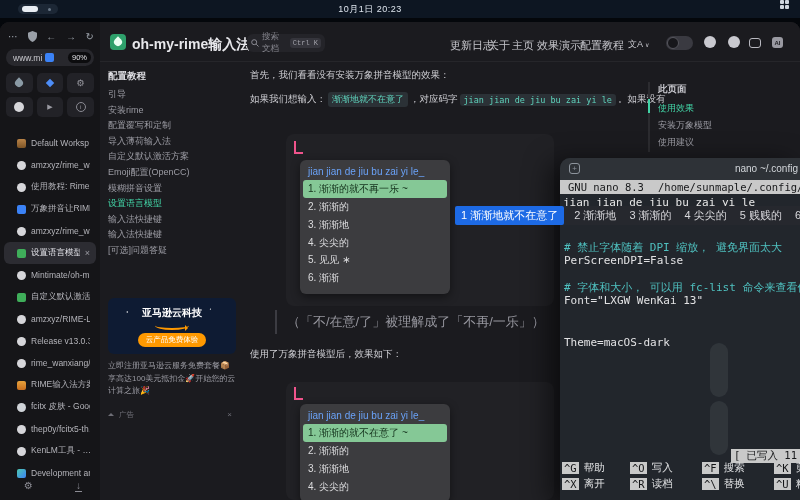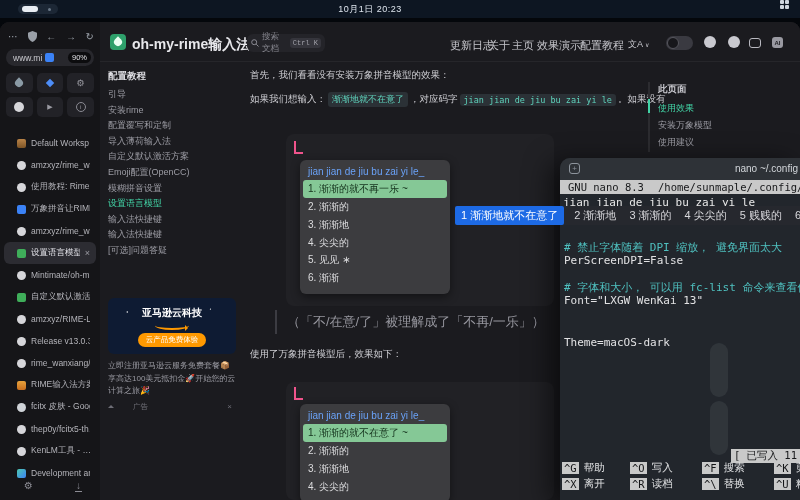--- a/index.html
+++ b/index.html
@@ -85,21 +85,21 @@
   #ad-img{width:128px;height:56px;border-radius:6px;background:#0e1b33;position:relative;overflow:hidden;
     background-image:radial-gradient(circle at 15% 25%,rgba(255,255,255,.7) .5px,transparent 1px),
                      radial-gradient(circle at 80% 20%,rgba(255,255,255,.6) .5px,transparent 1px),
                      radial-gradient(circle at 60% 70%,rgba(255,255,255,.5) .5px,transparent 1px),
                      radial-gradient(circle at 30% 80%,rgba(255,255,255,.5) .5px,transparent 1px);font-family:Liberation Serif, serif;}
   #ad-headline{text-align:center;margin-top:8px;font-size:10px;font-weight:bold;color:#fff;}
   #ad-smile{width:34px;height:9px;margin:1px auto 0;border-bottom:2px solid #ff9900;border-radius:50%;position:relative;}
   #ad-smile::after{content:"";position:absolute;right:-2px;bottom:-3px;border:3px solid transparent;border-left-color:#ff9900;}
   #ad-cta{display:block;margin:3px auto 0;width:fit-content;background:#ff9900;color:#fff;font-size:7.5px;border-radius:8px;padding:2px 8px;}
   #ad-body{margin-top:6px;font-size:8px;line-height:12.5px;color:#9a9aa2;}
-  #ad-tagrow{margin-top:4px;font-size:7.5px;color:#6e6e76;display:flex;align-items:center;gap:19px;}
+  #ad-tagrow{margin-top:12px;font-size:7.5px;color:#6e6e76;display:flex;align-items:center;gap:5px;}
   #ad-tagrow .tri{width:0;height:0;border:3px solid transparent;border-bottom-color:#6e6e76;margin-top:-3px;}
   #ad-tagrow .x{margin-left:auto;margin-right:4px;font-size:8px;}
 
   
   .para{position:absolute;font-size:9.5px;color:#cfcfd4;white-space:nowrap;}
   .icode{background:#2b3136;color:#5fd3bc;border-radius:3px;padding:1px 4px;margin:0 2px;font-size:9px;}
   .icode.mono{font-family:"DejaVu Sans Mono",monospace;font-size:8.5px;}
   .figure{position:absolute;width:268px;background:#212125;border-radius:8px;}
   .cursorL{position:absolute;left:8px;top:7px;width:9px;height:13px;border-left:2px solid #f0548c;border-bottom:2px solid #f0548c;}
   .cpanel{position:absolute;left:14px;width:150px;background:#3c3c3f;border-radius:6px;box-shadow:0 3px 10px rgba(0,0,0,.45);padding:6px 8px 7px;}

